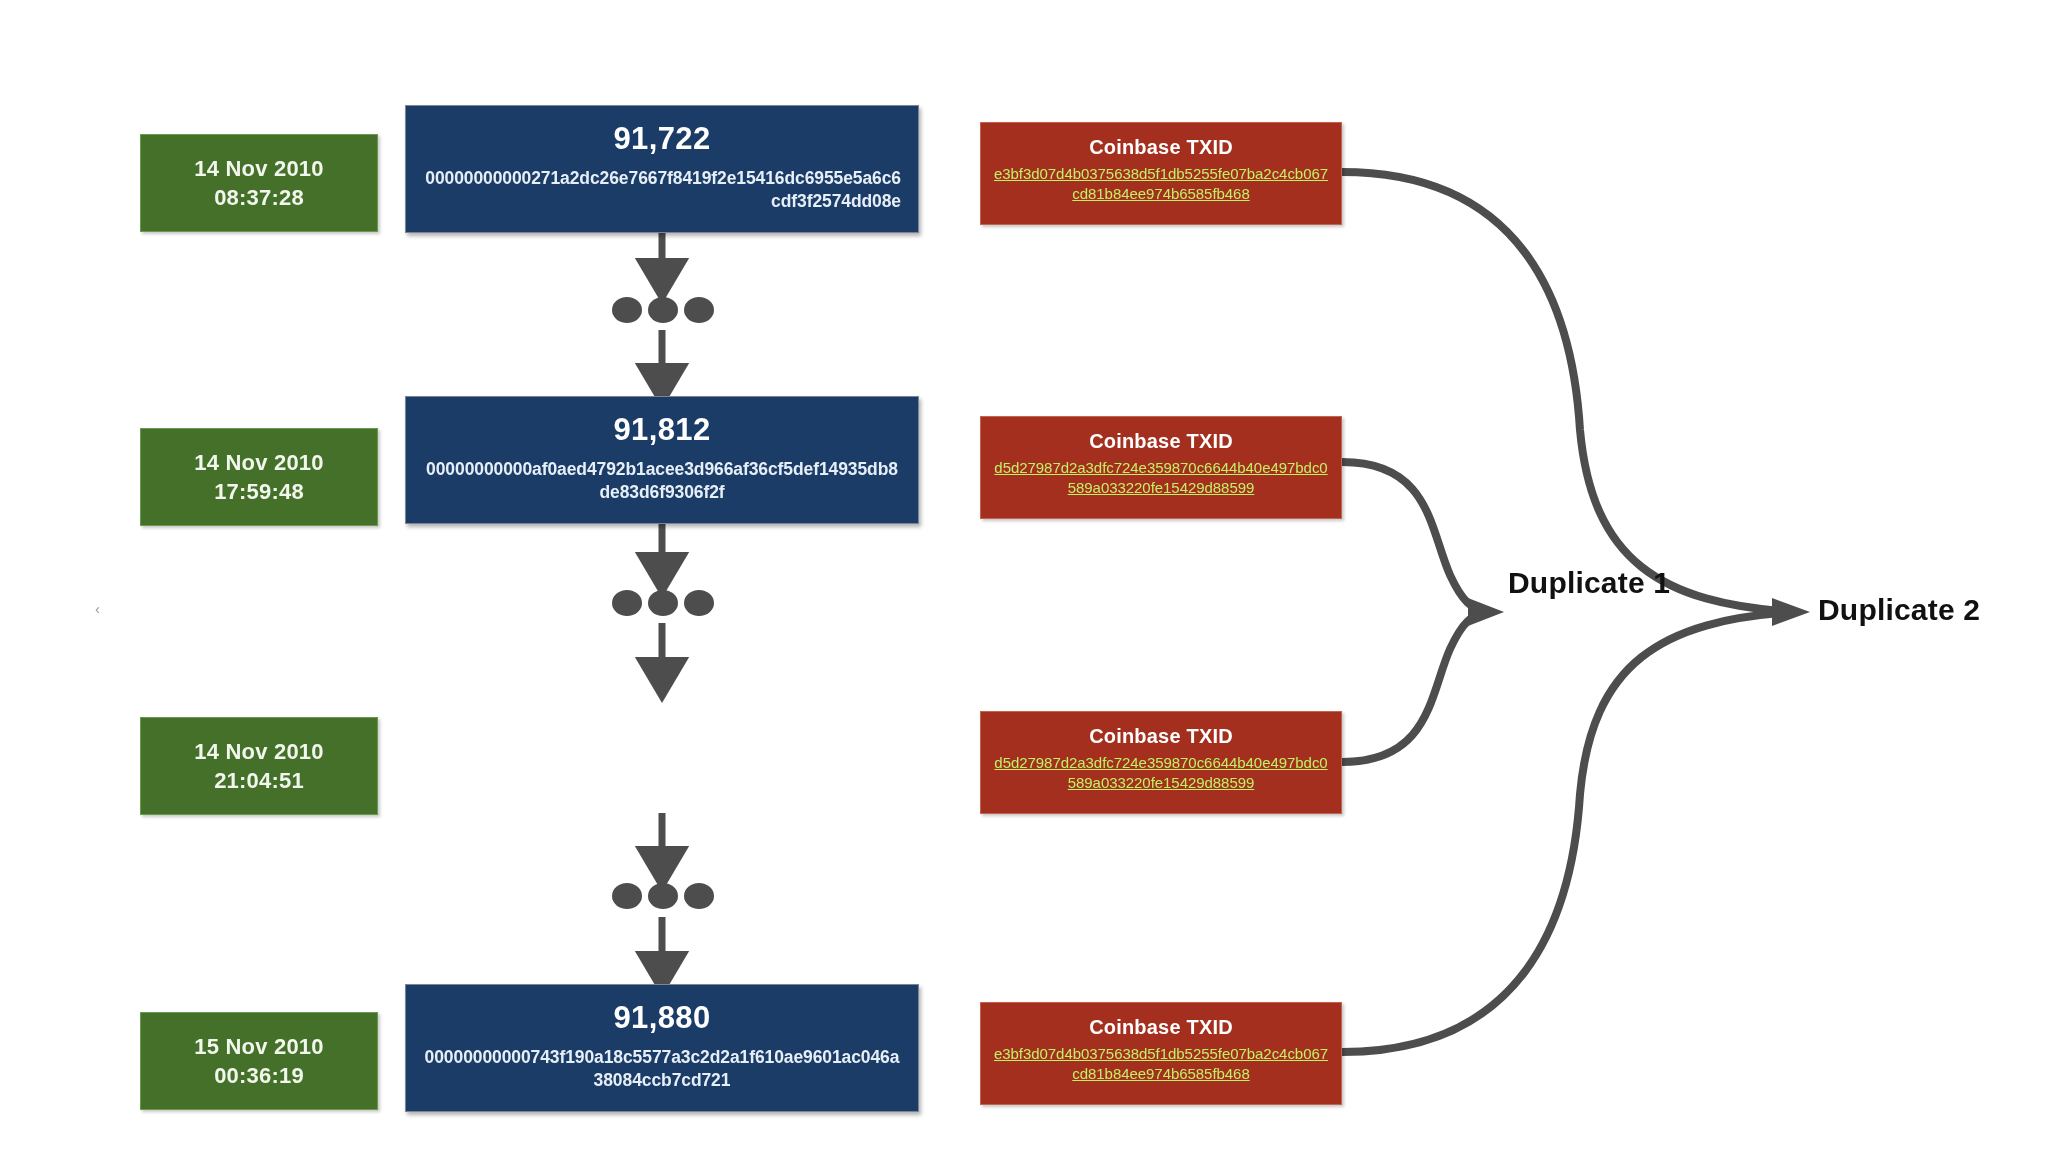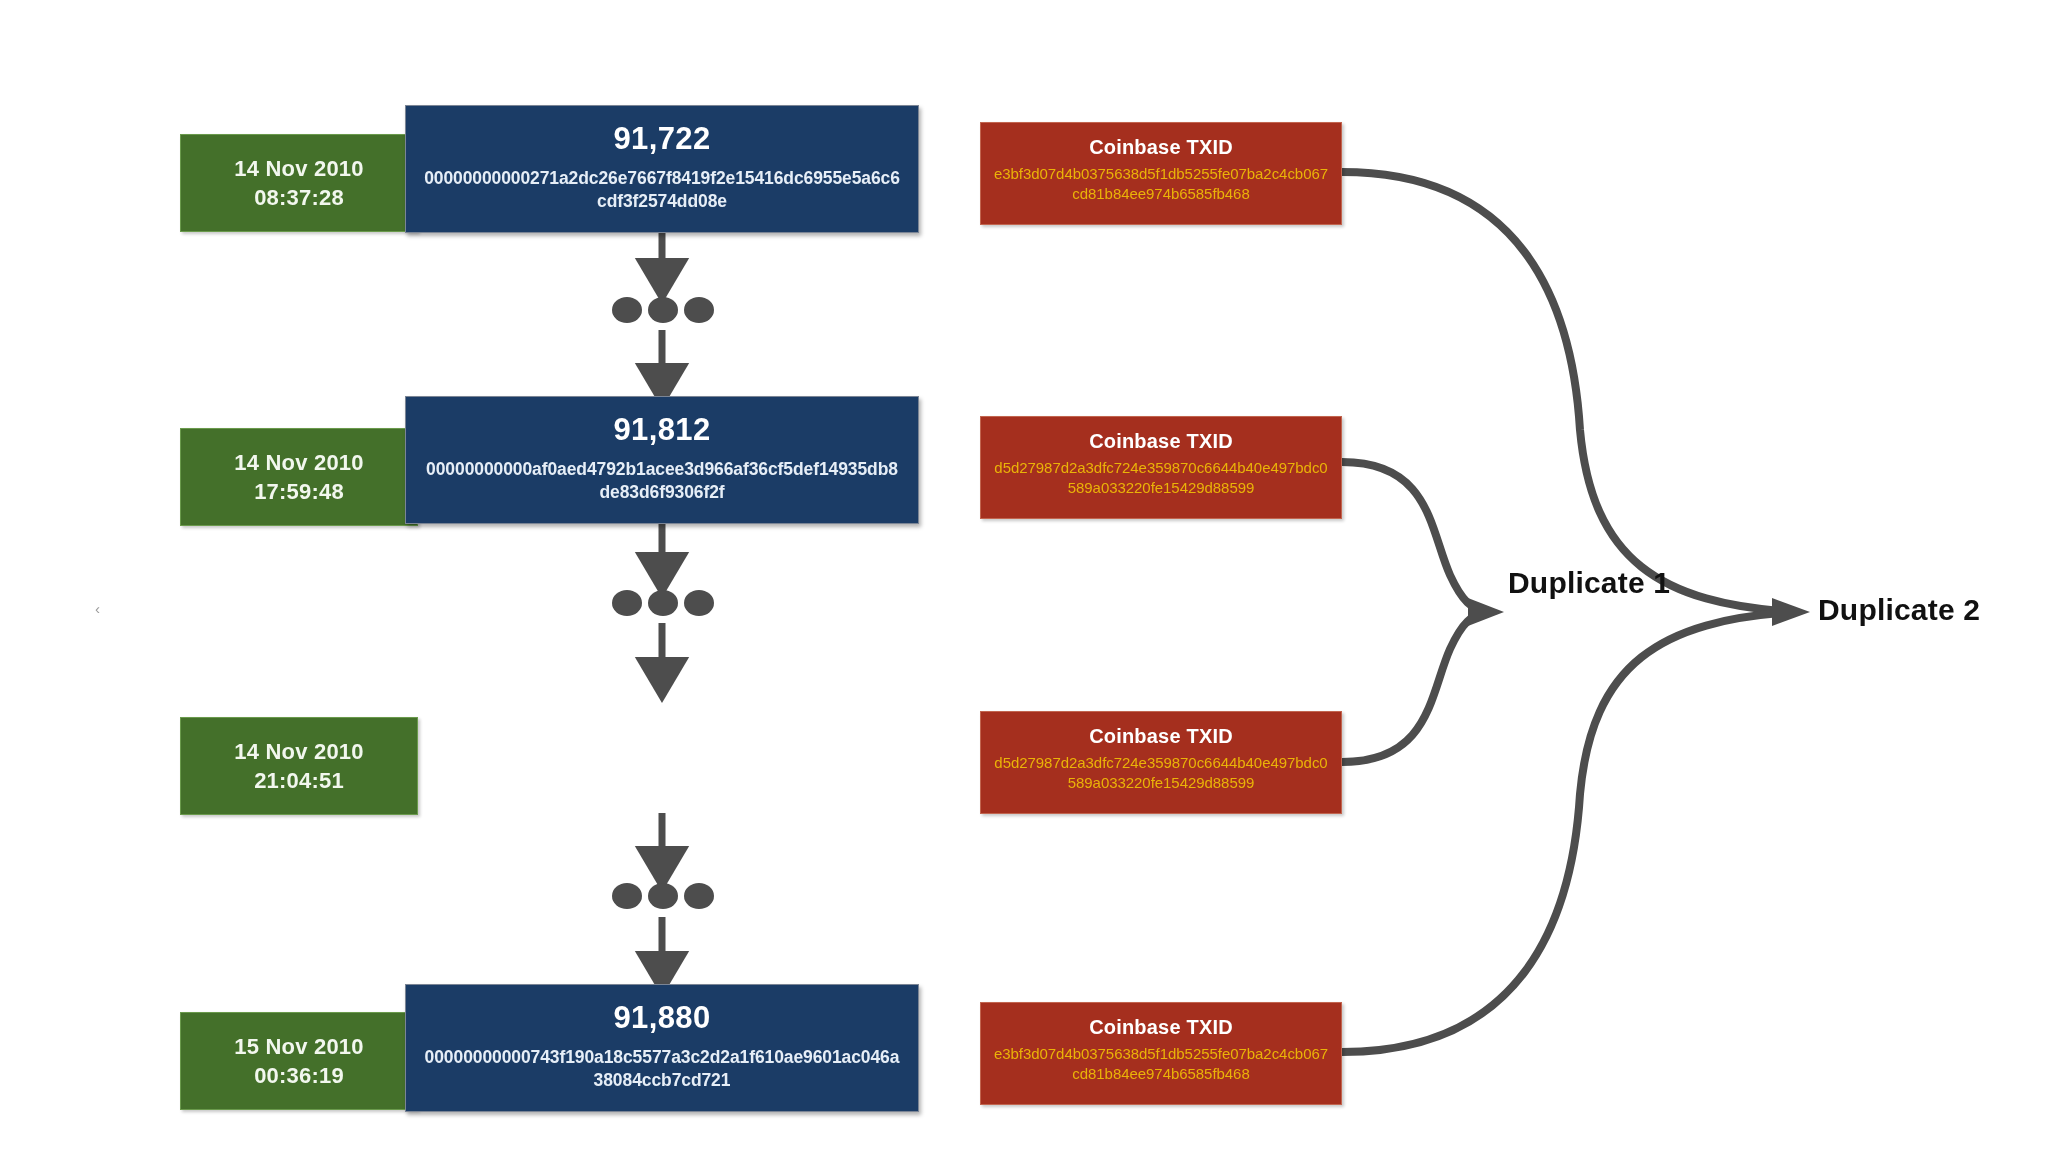--- a/index.html
+++ b/index.html
@@ -32,21 +32,20 @@
   }
 
   
   .ts-box {
     width: 238px;
     height: 98px;
     background: #44702a;
     border: 1px solid #6a9a4c;
     box-shadow: 2px 2px 3px rgba(0,0,0,0.22);
     line-height: 1.34;
-    margin-left: 40px;
   }
   .ts-date, .ts-time {
     font-size: 22px;
     font-weight: bold;
     letter-spacing: 0.2px;
     color: #f2f7ee;
   }
 
   
   .blk-box {
@@ -88,25 +87,26 @@
   }
   .tx-title {
     font-size: 20px;
     font-weight: bold;
     color: #ffffff;
     letter-spacing: 0.2px;
   }
   .tx-hash {
     font-size: 15px;
     line-height: 1.36;
-    color: #eab308;
+    color: #bef264;
     margin-top: 5px;
     max-width: 336px;
     word-break: break-all;
     letter-spacing: -0.05px;
+    text-decoration: underline;
   }
 
   
   #links {
     position: absolute;
     left: 0;
     top: 0;
     width: 2048px;
     height: 1154px;
     pointer-events: none;
@@ -177,21 +177,21 @@
       <path d="M1342,1052 C1520,1052 1572,924 1580,794 C1592,664 1660,620 1795,612"></path>
     </g>
     <path d="M1772,598 L1810,612 L1772,626 z" fill="#4d4d4d"></path>
   </svg>
 
   <div class="box ts-box" style="left:140px; top:134px;">
     <span class="ts-date">14 Nov 2010</span>
     <span class="ts-time">08:37:28</span>
   </div>
 
-  <div class="box blk-box" style="left:405px; top:105px;">
+  <div class="box blk-box" style="left:405px; top:105px;text-align:right;">
     <span class="blk-height">91,722</span>
     <span class="blk-hash">00000000000271a2dc26e7667f8419f2e15416dc6955e5a6c6cdf3f2574dd08e</span>
   </div>
 
   <div class="box tx-box" style="left:980px; top:122px;">
     <span class="tx-title">Coinbase TXID</span>
     <span class="tx-hash">e3bf3d07d4b0375638d5f1db5255fe07ba2c4cb067cd81b84ee974b6585fb468</span>
   </div>
 
   <div class="box ts-box" style="left:140px; top:428px;">

